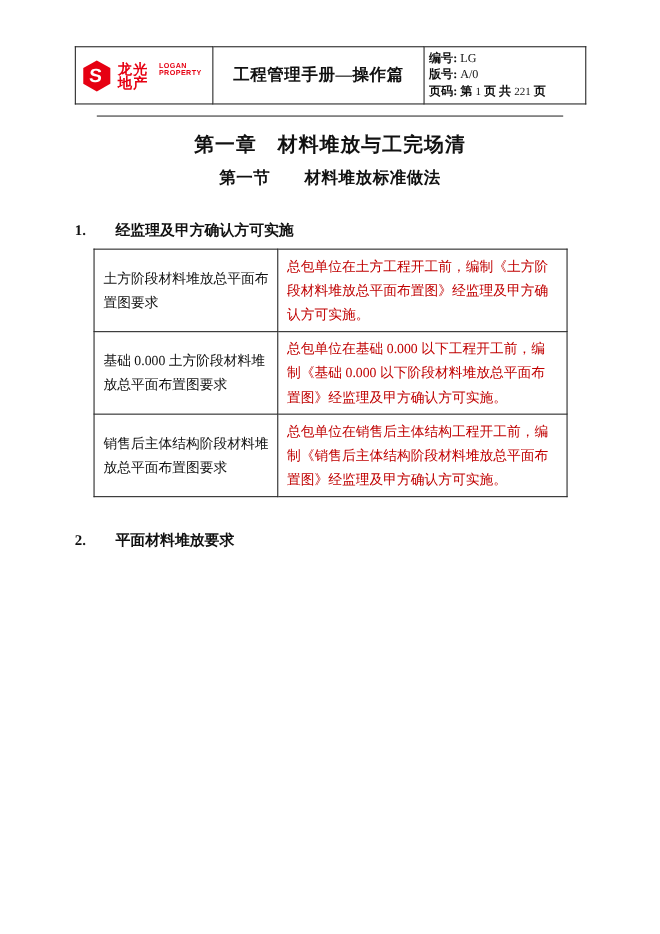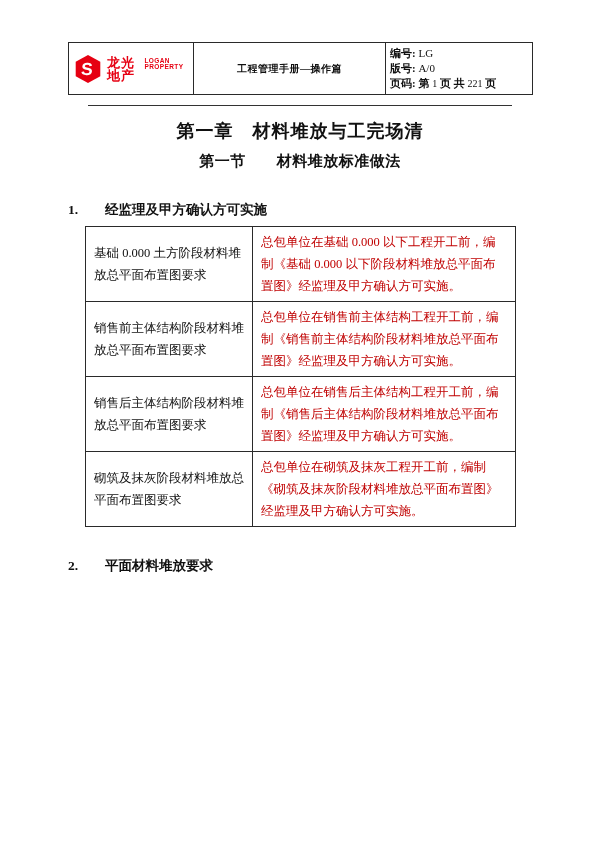--- a/index.html
+++ b/index.html
@@ -16,21 +16,21 @@
   }
   
   .header-table{
     width:464px;border-collapse:collapse;table-layout:fixed;
   }
   .header-table td{
     border:1.5px solid var(--border-dark);height:52px;vertical-align:middle;
     padding:2px 4px;
   }
   .cell-logo{width:125px;}
-  .cell-title{width:192px;text-align:center;font-weight:bold;font-size:10px;letter-spacing:.5px;}
+  .cell-title{width:192px;text-align:center;font-weight:bold;font-size:15px;letter-spacing:.5px;}
   .cell-meta{width:147px;font-size:11px;line-height:15px;padding-left:7px;}
   .logo-wrap{display:flex;align-items:center;gap:4px;justify-content:center;}
   .logo-mark{flex:0 0 auto;display:block;}
   .logo-text{display:flex;flex-direction:row;line-height:1;}
   .logo-cn{color:var(--logo-red);font-weight:bold;font-size:13px;font-family:"Liberation Sans","DejaVu Sans",sans-serif;letter-spacing:1px;}
   .logo-en{color:var(--logo-red);font-size:6.5px;font-family:"Liberation Sans","DejaVu Sans",sans-serif;letter-spacing:.4px;margin-top:2px;font-weight:bold;}
   .meta-line{white-space:nowrap;}
   .meta-label{font-weight:bold;}
   .meta-num{font-size:10px;}
   
@@ -105,35 +105,31 @@
   <div class="section-title">第一节　　材料堆放标准做法</div>
 
   <div class="num-item item-1">
     <span class="num">1.</span>
     <span class="txt">经监理及甲方确认方可实施</span>
   </div>
 
 
   <table class="content-table">
     <tbody>
+        <tr>
+      <td class="col-item">土方阶段材料堆放总平面布置图要求</td>
+      <td class="col-req">总包单位在土方工程开工前，编制《土方阶段材料堆放总平面布置图》经监理及甲方确认方可实施。</td>
+    </tr>
     <tr>
       <td class="col-item">基础 0.000 土方阶段材料堆放总平面布置图要求</td>
       <td class="col-req">总包单位在基础 0.000 以下工程开工前，编制《基础 0.000 以下阶段材料堆放总平面布置图》经监理及甲方确认方可实施。</td>
     </tr>
     <tr>
-      <td class="col-item">销售前主体结构阶段材料堆放总平面布置图要求</td>
-      <td class="col-req">总包单位在销售前主体结构工程开工前，编制《销售前主体结构阶段材料堆放总平面布置图》经监理及甲方确认方可实施。</td>
-    </tr>
-    <tr>
       <td class="col-item">销售后主体结构阶段材料堆放总平面布置图要求</td>
       <td class="col-req">总包单位在销售后主体结构工程开工前，编制《销售后主体结构阶段材料堆放总平面布置图》经监理及甲方确认方可实施。</td>
-    </tr>
-    <tr>
-      <td class="col-item">砌筑及抹灰阶段材料堆放总平面布置图要求</td>
-      <td class="col-req">总包单位在砌筑及抹灰工程开工前，编制《砌筑及抹灰阶段材料堆放总平面布置图》经监理及甲方确认方可实施。</td>
     </tr>
   </tbody>
     </table>
 
   <div class="num-item item-2">
     <span class="num">2.</span>
     <span class="txt">平面材料堆放要求</span>
   </div>
 
 </div>

